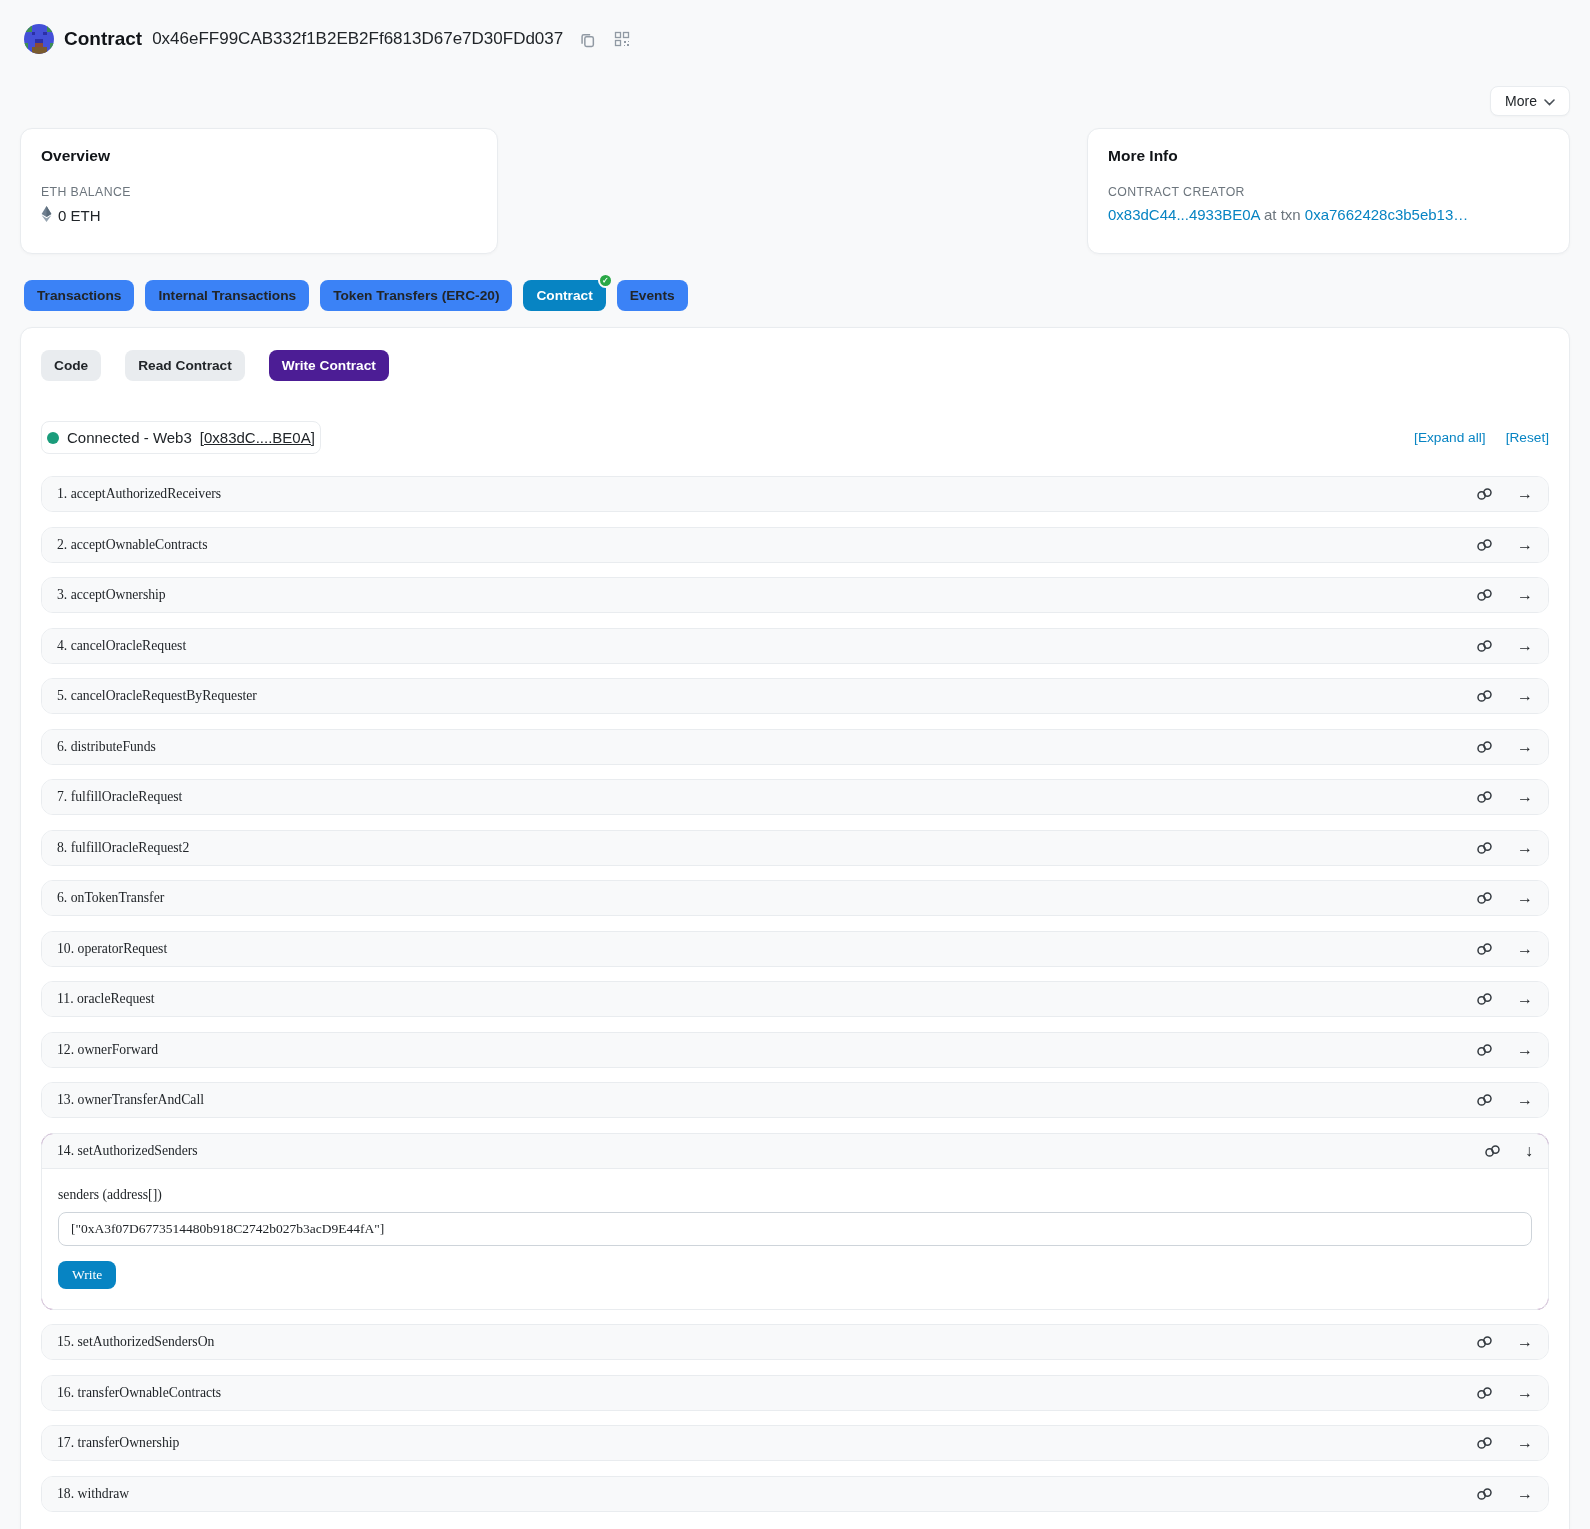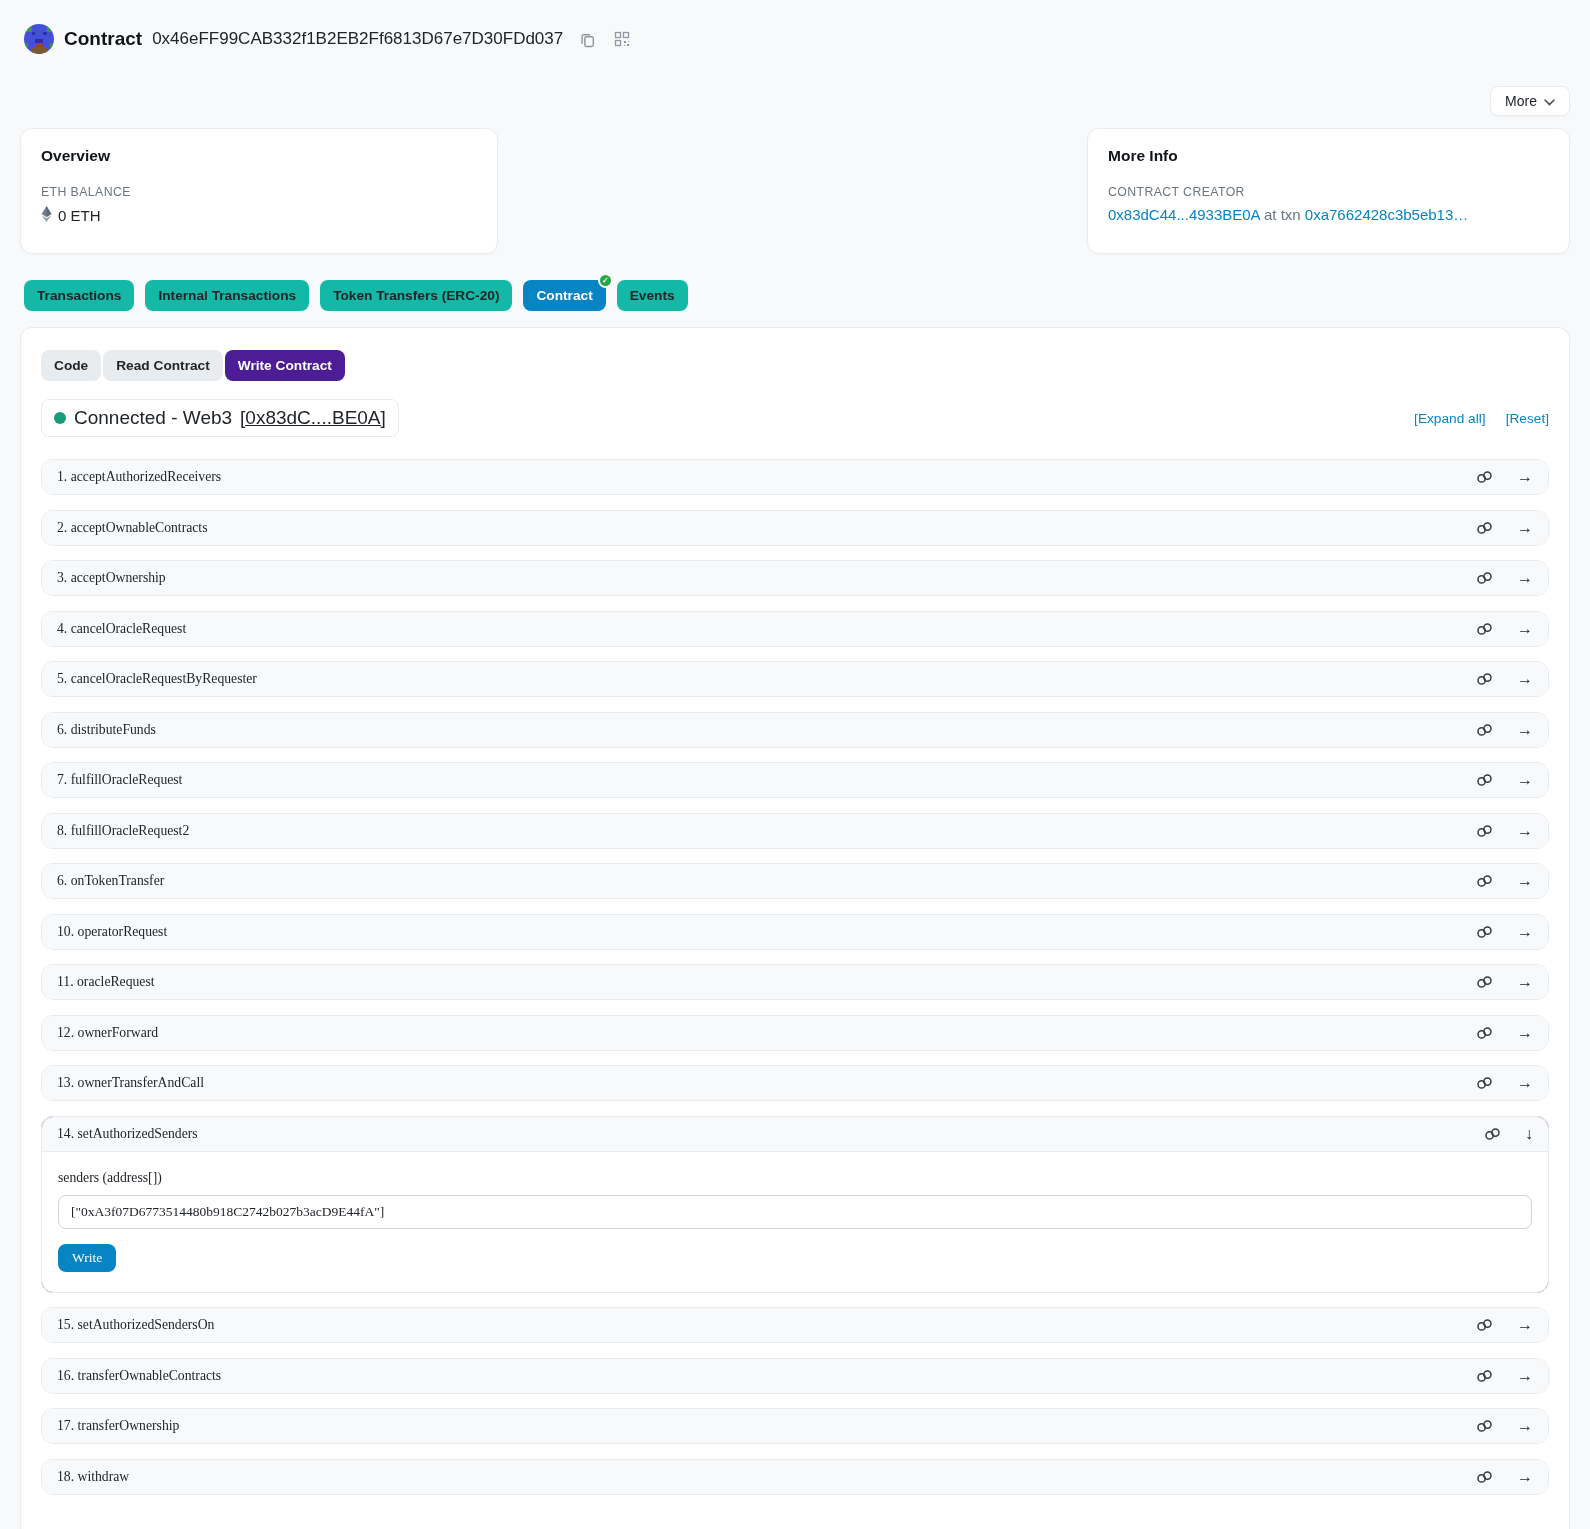--- a/index.html
+++ b/index.html
@@ -31,32 +31,32 @@
   .card-sponsored { width:481px; }
   .card h2 { font-size:15.5px; font-weight:bold; color:#111418; margin-bottom:20px; }
   .card-sponsored h2 { color:#495057; }
   .mini-label { font-size:12.3px; letter-spacing:.4px; color:#6c757d; margin-bottom:7px; }
   .balance-line { display:flex; align-items:center; gap:6px; font-size:15px; color:#212529; }
   .creator-line { font-size:15px; color:#6c757d; }
   .link { color:#0784c3; text-decoration:none; cursor:pointer; }
 
   
   .tabs { display:flex; gap:11px; margin:26px 0 16px 4px; }
-  .tab { position:relative; background:#14b8a6; color:#212529; border:none; border-radius:8px; padding:8px 13px; font-size:13.7px; font-weight:bold; cursor:pointer; font-family:inherit; }
+  .tab { position:relative; background:#3b82f6; color:#212529; border:none; border-radius:8px; padding:8px 13px; font-size:13.7px; font-weight:bold; cursor:pointer; font-family:inherit; }
   .tab.active { background:#0784c3; color:#fff; }
   .tab-badge { position:absolute; top:-7px; right:-7px; width:15px; height:15px; border-radius:50%; background:#28a745; border:2px solid #f8f9fa; color:#fff; font-size:8px; line-height:11px; text-align:center; }
 
   
   .panel { background:#fff; border:1px solid #e9ecef; border-radius:12px; padding:22px 20px 60px 20px; margin-bottom:24px; box-shadow:0 1px 3px rgba(0,0,0,.03); }
-  .subtabs { display:flex; gap:2px; margin-bottom:18px; }
+  .subtabs { display:flex; gap:24px; margin-bottom:40px; }
   .subtab { background:#e9ecef; color:#212529; border:none; border-radius:8px; padding:8px 13px; font-size:13.7px; font-weight:bold; cursor:pointer; font-family:inherit; }
   .subtab.active { background:#4c1d95; color:#fff; }
 
   .conn-row { display:flex; justify-content:space-between; align-items:center; margin-bottom:22px; }
-  .conn-box { display:inline-flex; align-items:center; gap:8px; border:1px solid #e9ecef; border-radius:8px; padding:7px 12px; font-size:19px; }
+  .conn-box { display:inline-flex; align-items:center; gap:8px; border:1px solid #e9ecef; border-radius:8px; padding:7px 5px; font-size:15px; }
   .conn-dot { width:12px; height:12px; border-radius:50%; background:#1a9c7b; }
   .conn-addr { color:#212529; text-decoration:underline; cursor:pointer; }
   .conn-actions { display:flex; gap:20px; font-size:13.7px; }
   .conn-actions .link { font-weight:400; }
 
   
   .fn-row { border:1px solid #e9ecef; border-radius:12px; background:#701a75; margin-bottom:14.5px; overflow:hidden;font-family:Liberation Serif, serif; }
   .fn-head { display:flex; align-items:center; justify-content:space-between; height:34px; padding:0 15px; cursor:pointer; background:#f8f9fa; }
   .fn-label { font-size:13.7px; color:#212529; }
   .fn-icons { display:flex; align-items:center; gap:24px; }

